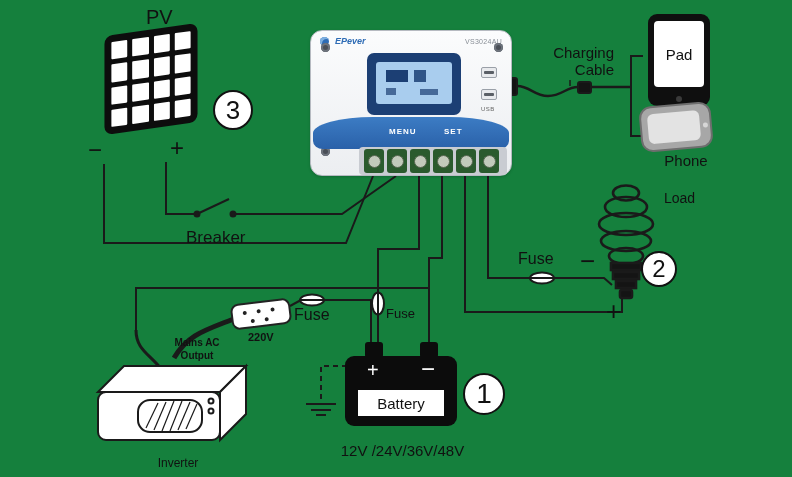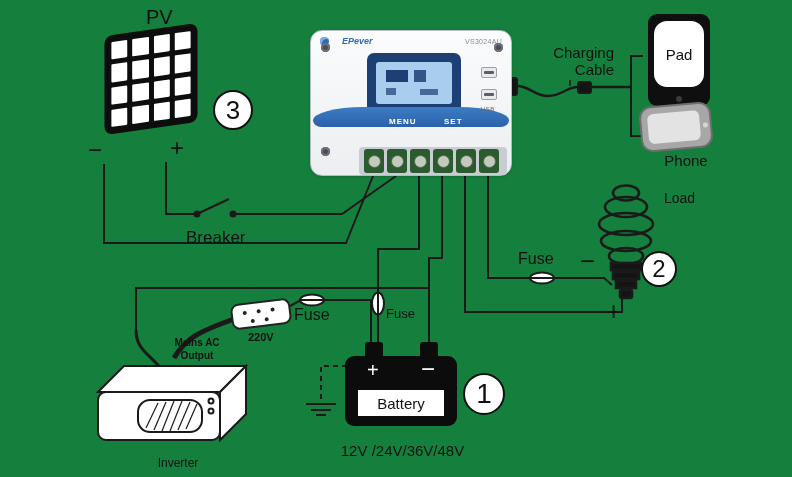--- a/index.html
+++ b/index.html
@@ -16,43 +16,43 @@
   .pv-panel{width:94px;height:98px;background:#0d0d0d;border-radius:8px;padding:7px;
             display:grid;grid-template-columns:repeat(4,1fr);grid-template-rows:repeat(4,1fr);
             gap:5px;transform:rotate(-8deg) skewX(-8deg)}
   .pv-cell{background:#fff;border-radius:1px}
   
   .controller{left:310px;top:30px;width:202px;height:146px;
               background:linear-gradient(180deg,#fbfcfd,#eceef1);
               border:1.5px solid #b6bac1;border-radius:12px;box-shadow:0 1px 3px rgba(0,0,0,.18)}
   .controller .screw{position:absolute;width:9px;height:9px;border-radius:50%;
                      background:#4a4f57;box-shadow:inset 0 0 0 2px #6d737c}
-  .brand{position:absolute;left:9px;top:5px;display:flex;align-items:center;gap:13px}
+  .brand{position:absolute;left:9px;top:5px;display:flex;align-items:center;gap:6px}
   .brand .dot{width:9px;height:9px;border-radius:50%;
               background:#2e6cb5;box-shadow:inset 2px 2px 0 #7fb0e0}
   .brand span{font-size:9px;font-weight:700;font-style:italic;color:#2e6cb5}
   .model{position:absolute;right:9px;top:7px;font-size:7px;color:#878d95;letter-spacing:.3px}
   .lcd{position:absolute;left:56px;top:22px;width:94px;height:62px;background:#1c3f74;border-radius:7px}
   .lcd-screen{position:absolute;left:9px;top:9px;width:76px;height:42px;background:#a9cdee;border-radius:3px}
   .seg{position:absolute;background:#1c3f74}
-  .band{position:absolute;left:2px;top:76px;width:196px;height:20px;
+  .band{position:absolute;left:2px;top:86px;width:196px;height:32px;
         background:linear-gradient(180deg,#3c7cc4,#2a61a9);
         border-radius:60px 60px 10px 10px / 16px 16px 8px 8px}
   .band span{position:absolute;top:10px;font-size:8px;letter-spacing:1px;color:#fff;font-weight:700}
   .termbase{position:absolute;left:48px;top:116px;width:148px;height:28px;background:#c9ccd2;border-radius:4px}
   .term{position:absolute;top:118px;width:20px;height:24px;background:#2a5a2d;border-radius:3px;
         display:flex;align-items:center;justify-content:center}
   .term-screw{width:13px;height:13px;border-radius:50%;background:#c2cabb;border:1.5px solid #55654f}
   .usb-port{position:absolute;left:170px;width:16px;height:11px;background:#e8eaed;
             border:1px solid #9aa0a8;border-radius:2px}
   .usb-port .slot{height:3px;background:#5a5f66;margin:2.5px 2px;border-radius:1px}
   .usb-lbl{position:absolute;left:170px;top:75px;font-size:6px;color:#666;letter-spacing:.5px}
   
   .pad{left:648px;top:14px;width:62px;height:92px;background:#0f0f0f;border-radius:9px}
-  .pad-screen{position:absolute;left:6px;top:7px;width:50px;height:66px;background:#fff;border-radius:13px;
+  .pad-screen{position:absolute;left:6px;top:7px;width:50px;height:66px;background:#fff;border-radius:4px;
               display:flex;align-items:center;justify-content:center;font-size:15px}
   .pad-home{position:absolute;left:28px;bottom:4px;width:6px;height:6px;border-radius:50%;background:#3a3a3a}
   .phone{left:640px;top:104px;width:72px;height:46px;background:#a7a7a7;border:2px solid #6e6e6e;
          border-radius:12px;transform:rotate(-5deg)}
   .phone-screen{position:absolute;left:6px;top:6px;width:52px;height:30px;background:#e3e3e3;border-radius:6px}
   .phone-btn{position:absolute;left:61px;top:19px;width:5px;height:5px;border-radius:50%;background:#d6d6d6}
   
   .socket{left:231px;top:301px;width:60px;height:26px;background:#fff;border:2px solid #222;
           border-radius:8px;transform:rotate(-7deg)}
   .socket i{position:absolute;width:4px;height:4px;border-radius:50%;background:#222}

